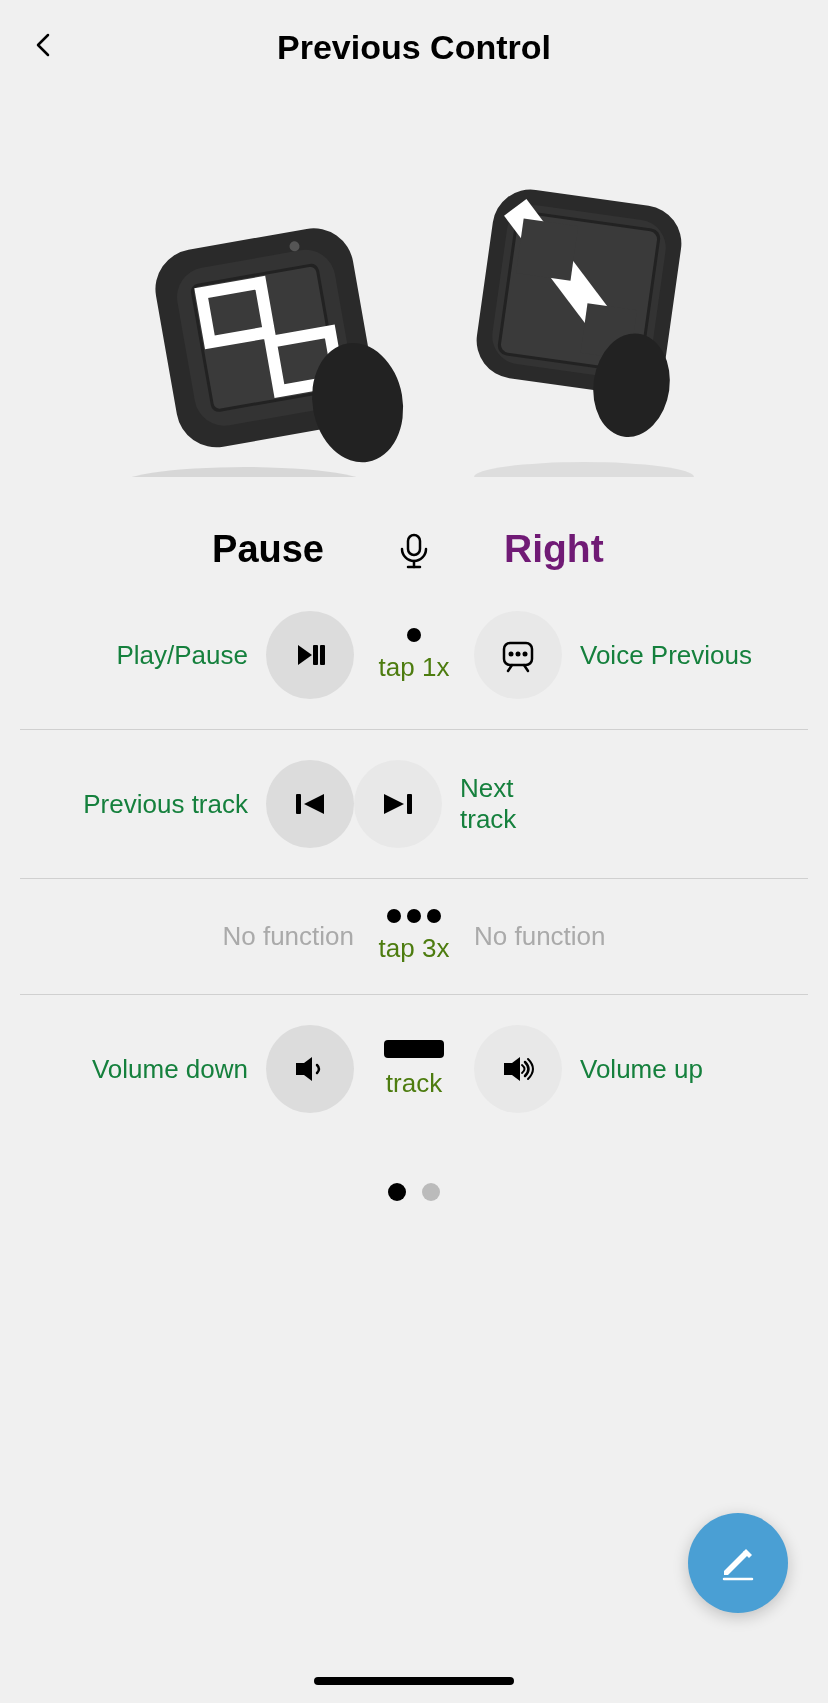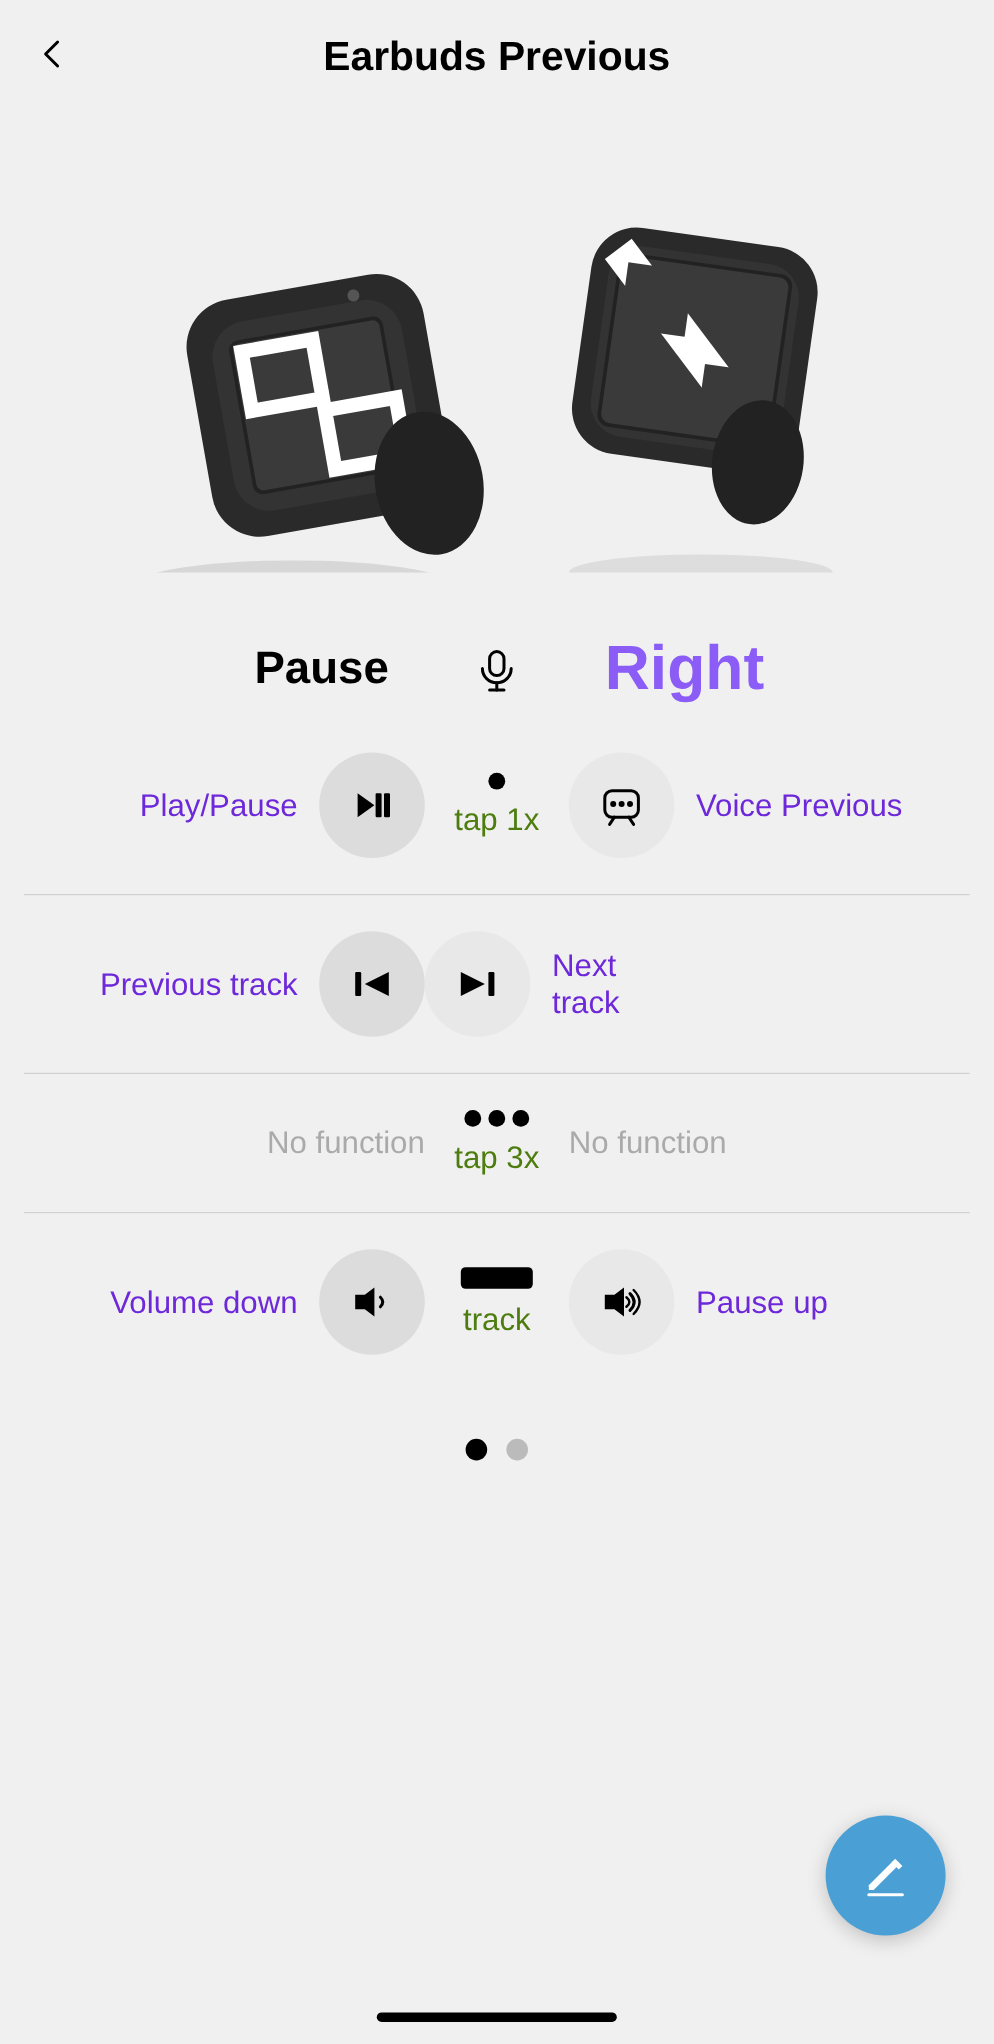--- a/index.html
+++ b/index.html
@@ -70,23 +70,23 @@
       padding-right: 30px;
     }
     .col-center-icon {
       display: flex;
       justify-content: center;
       align-items: center;
       font-size: 36px;
     }
     .col-right-label {
       text-align: left;
-      font-size: 52px;
+      font-size: 39px;
       font-weight: 700;
-      color: #8b5cf6;
+      color: #701a75;
       padding-left: 30px;
     }
 
     
     .control-row {
       display: grid;
       grid-template-columns: 1fr 120px 1fr;
       align-items: center;
       padding: 30px 20px;
       border-bottom: 1px solid #d0d0d0;
@@ -110,21 +110,21 @@
     .center-cell {
       display: flex;
       flex-direction: column;
       align-items: center;
       justify-content: center;
       gap: 6px;
     }
 
     .action-label {
       font-size: 26px;
-      color: #6d28d9;
+      color: #15803d;
     }
     .action-label.muted {
       color: #aaa;
     }
 
     .icon-btn {
       width: 88px;
       height: 88px;
       border-radius: 50%;
       background: #dcdcdc;
@@ -226,21 +226,21 @@
   </style>
 </head>
 <body>
 
 <div class="header">
   <button class="back-btn">
     <svg width="28" height="28" viewBox="0 0 28 28" fill="none">
       <path d="M18 4L8 14L18 24" stroke="#000" stroke-width="2.5" stroke-linecap="round" stroke-linejoin="round"></path>
     </svg>
   </button>
-  <span class="header-title">Earbuds Previous</span>
+  <span class="header-title">Previous Control</span>
 </div>
 
 <div class="earbuds-container">
   <svg viewBox="0 0 700 360" width="700" height="360">
 
     <g transform="translate(30, 40) rotate(-10, 175, 175)">
 
       <rect x="70" y="80" width="200" height="200" rx="40" ry="40" fill="#2a2a2a"></rect>
 
       <rect x="90" y="100" width="160" height="160" rx="30" ry="30" fill="#333"></rect>
@@ -383,21 +383,21 @@
       <div class="icon-btn light">
         <svg viewBox="0 0 40 40" fill="#000">
 
           <polygon points="6,14 14,14 22,8 22,32 14,26 6,26"></polygon>
 
           <path d="M27,13 Q34,20 27,27" stroke="#000" stroke-width="2.5" fill="none" stroke-linecap="round"></path>
           <path d="M30,10 Q40,20 30,30" stroke="#000" stroke-width="2" fill="none" stroke-linecap="round"></path>
           <path d="M24,16 Q29,20 24,24" stroke="#000" stroke-width="2" fill="none" stroke-linecap="round"></path>
         </svg>
       </div>
-      <span class="action-label">Pause up</span>
+      <span class="action-label">Volume up</span>
     </div>
   </div>
 
 </div>
 
 <div class="pagination">
   <div class="page-dot active"></div>
   <div class="page-dot inactive"></div>
 </div>
 

